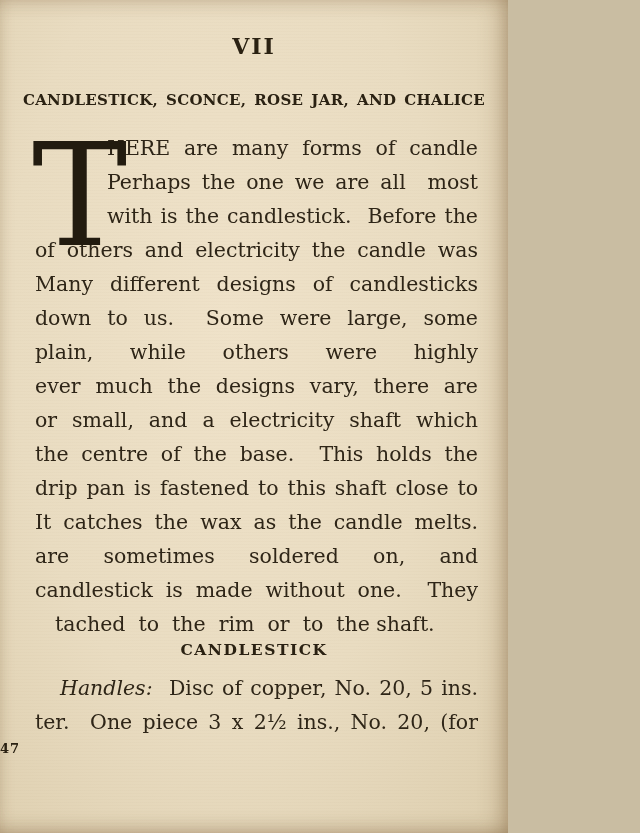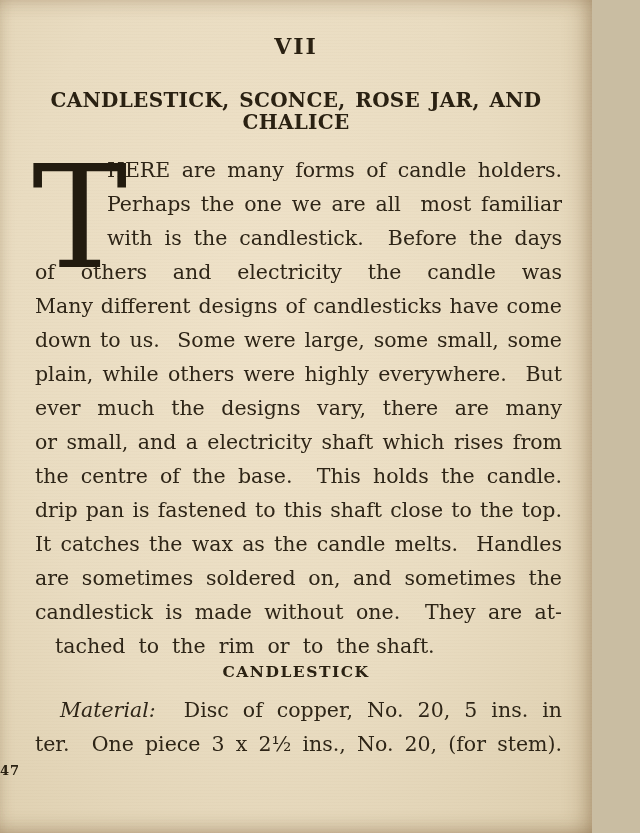--- a/index.html
+++ b/index.html
@@ -2,21 +2,21 @@
 <html><head>
 <meta charset="utf-8">
 <style>
   html, body {
     margin: 0;
     padding: 0;
     background: #c9bda2;
   }
   .page {
     position: relative;
-    width: 592px;
+    width: 508px;
     height: 833px;
     margin: 0;
     overflow: hidden;
     color: #2e2517;
     font-family: "DejaVu Serif", serif;
     background:
       repeating-linear-gradient(0deg, rgba(120,90,50,0.02) 0 1px, rgba(255,255,255,0.0) 1px 3px),
       radial-gradient(ellipse at 45% 38%, #efe2c9 0%, #e9dcc1 55%, #ddceae 100%);
     box-shadow:
       inset -14px 0 22px -8px rgba(110,78,42,0.38),
@@ -29,21 +29,21 @@
     text-align: center;
     font-size: 22px;
     font-weight: bold;
     letter-spacing: 2px;
     line-height: 26px;
     color: #2a2112;
   }
   .chapter-title {
     margin-top: 30px;
     text-align: center;
-    font-size: 20px;
+    font-size: 15px;
     font-weight: bold;
     letter-spacing: 0.3px;
     word-spacing: 2.5px;
     line-height: 22px;
     color: #2a2112;
   }
   .body-text {
     position: relative;
     margin: 20px 30px 0 35px;
   }
@@ -114,19 +114,19 @@
     <div class="line">drip pan is fastened to this shaft close to the top.</div>
     <div class="line">It catches the wax as the candle melts.  Handles</div>
     <div class="line">are sometimes soldered on, and sometimes the</div>
     <div class="line">candlestick is made without one.  They are at-</div>
     <div class="line flush-last">tached  to  the  rim  or  to  the shaft.</div>
   </div>
 
   <div class="section-heading">CANDLESTICK</div>
 
   <div class="material">
-    <div class="line mline1"><span class="ital">Material:</span><span>  Disc of copper, No. 20, 5 ins. in diame-</span></div>
+    <div class="line mline1"><span class="ital">Handles:</span><span>  Disc of copper, No. 20, 5 ins. in diame-</span></div>
     <div class="line">ter.  One piece 3 x 2½ ins., No. 20, (for stem).</div>
   </div>
 
   <div class="page-number">47</div>
 
 </div>
 
 </body></html>

